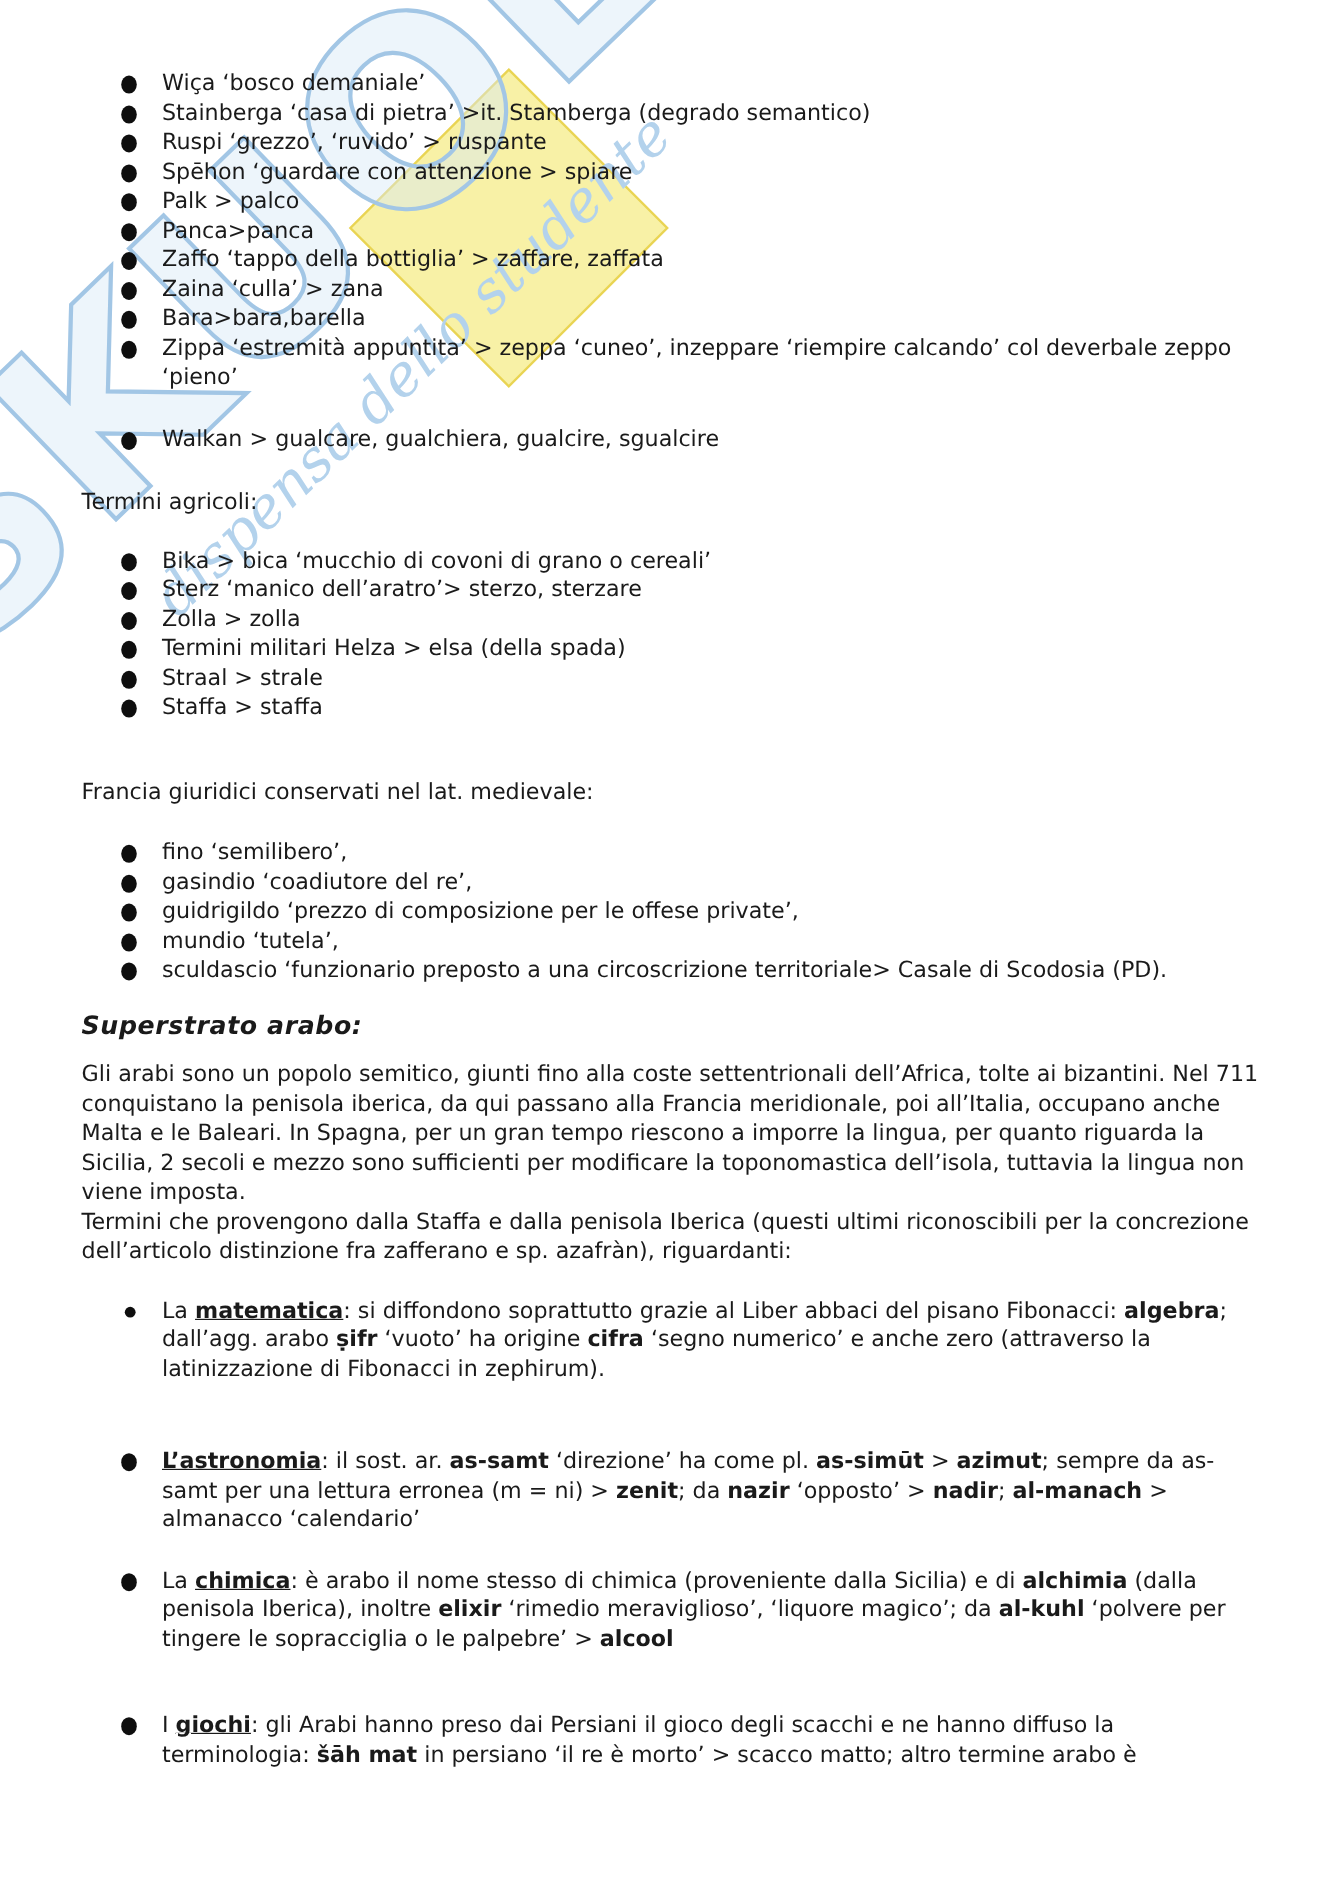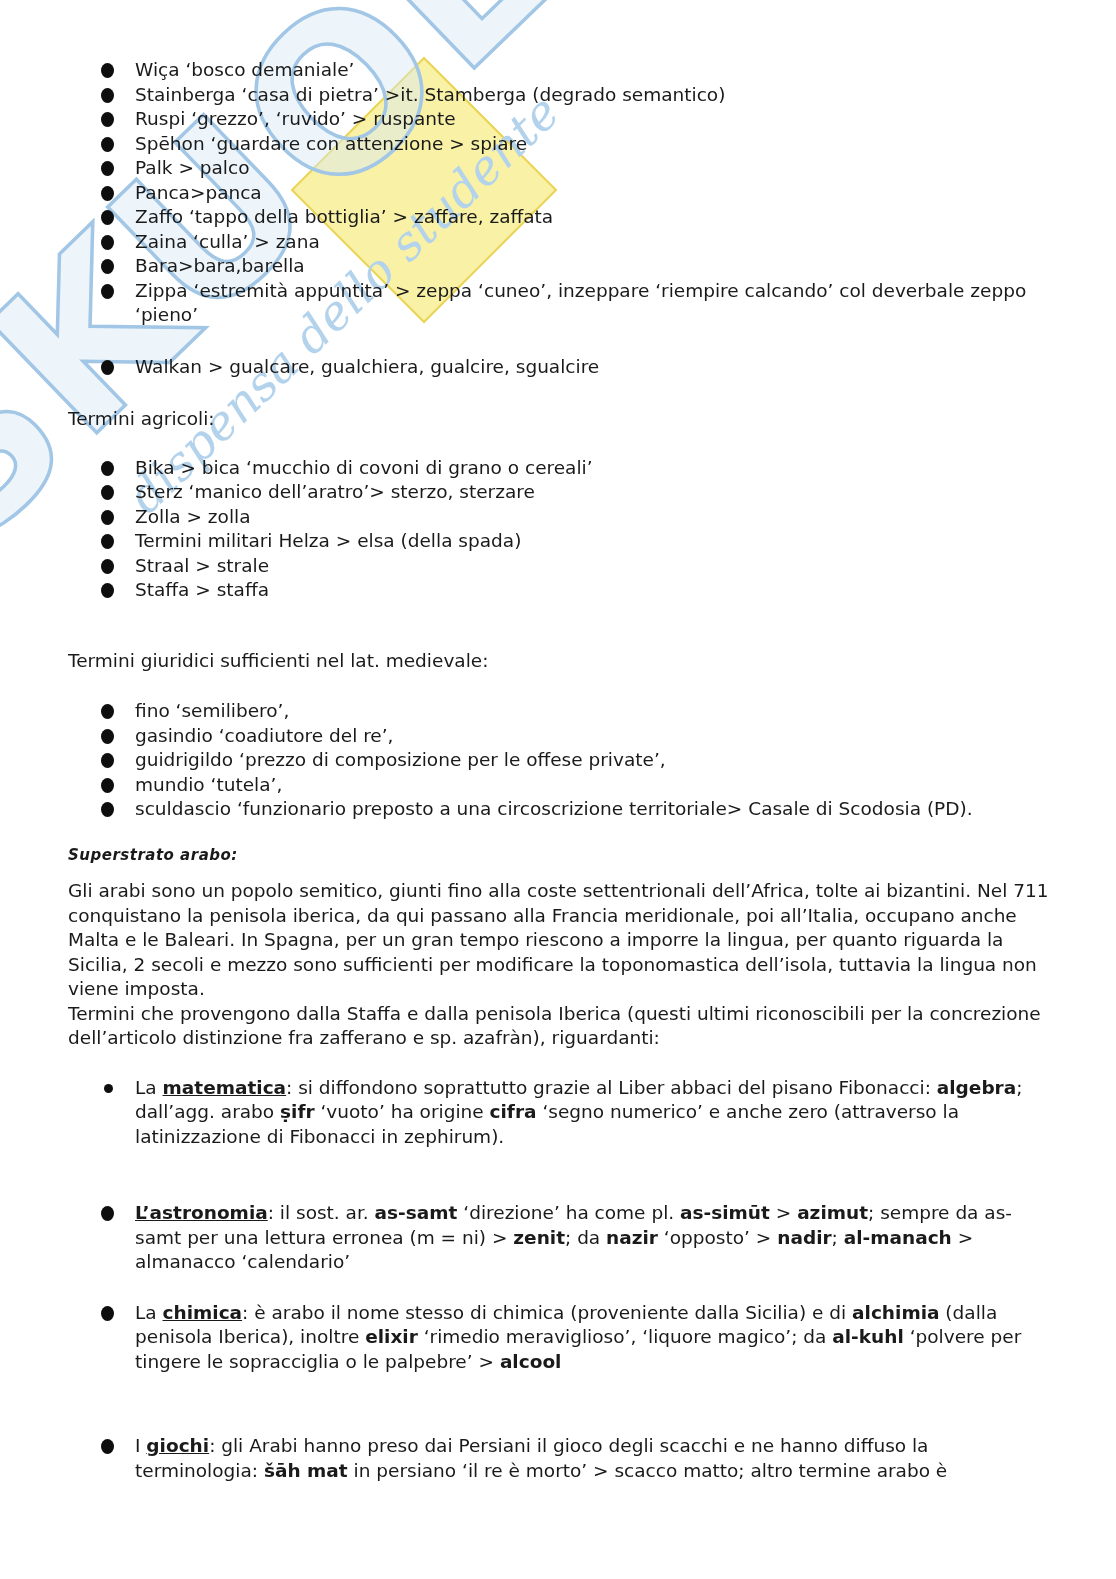--- a/index.html
+++ b/index.html
@@ -15,24 +15,24 @@
   }
   .watermark{position:absolute;top:0;left:0;z-index:0;pointer-events:none;}
   .content{position:relative;z-index:1;padding:58px 64px 0 68px;}
   p{margin:0;}
   ul{list-style:none;margin:0;padding:0;}
   li{position:relative;padding-left:67px;}
   .dot{position:absolute;left:33px;top:5px;width:13px;height:15px;background:#0e0e0e;border-radius:50%;}
   li.small-bullet .dot{width:9px;height:9px;left:36px;top:8px;}
   .b{font-weight:bold;text-align:right;}
   .u{text-decoration:underline;}
-  .heading-italic{font-size:15px;font-weight:bold;font-style:italic;letter-spacing:.5px;}
+  .heading-italic{font-size:21px;font-weight:bold;font-style:italic;letter-spacing:.5px;}
   
   .mt21{margin-top:21px}.mt22{}.mt24{margin-top:24px}.mt25{margin-top:25px}
-  .mt26{margin-top:26px}.mt27{margin-top:27px}.mt28{margin-top:28px}.mt45{margin-top:60px}
+  .mt26{margin-top:26px}.mt27{margin-top:27px}.mt28{margin-top:28px}.mt45{margin-top:47px}
   .mt46{margin-top:46px}.mt52{margin-top:52px}
 </style>
 </head>
 <body>
 
 <svg class="watermark" width="1116" height="1579" viewBox="0 0 1116 1579">
   <polygon points="424,58 556,190 424,322 292,190" fill="#f8f1a6" stroke="#e9d453" stroke-width="2"></polygon>
   <g transform="translate(-30,555) rotate(-44)">
     <text x="0" y="0" font-size="212" letter-spacing="4" font-family="DejaVu Sans, Liberation Sans, sans-serif" font-weight="bold" fill="rgba(214,232,246,0.45)" stroke="#a2c6e5" stroke-width="3.5">SKUOLA</text>
   </g>
@@ -63,21 +63,21 @@
   <p class="mt28">Termini agricoli:</p>
   <ul class="mt24">
     <li><span class="dot"></span><span>Bika &gt; bica ‘mucchio di covoni di grano o cereali’</span></li>
     <li><span class="dot"></span><span>Sterz ‘manico dell’aratro’&gt; sterzo, sterzare</span></li>
     <li><span class="dot"></span><span>Zolla &gt; zolla</span></li>
     <li><span class="dot"></span><span>Termini militari Helza &gt; elsa (della spada)</span></li>
     <li><span class="dot"></span><span>Straal &gt; strale</span></li>
     <li><span class="dot"></span><span>Staffa &gt; staffa</span></li>
   </ul>
 
-  <p class="mt46">Termini giuridici sufficienti nel lat. medievale:</p>
+  <p class="mt46">Francia giuridici conservati nel lat. medievale:</p>
   <ul class="mt26">
     <li><span class="dot"></span><span>fino ‘semilibero’,</span></li>
     <li><span class="dot"></span><span>gasindio ‘coadiutore del re’,</span></li>
     <li><span class="dot"></span><span>guidrigildo ‘prezzo di composizione per le offese private’,</span></li>
     <li><span class="dot"></span><span>mundio ‘tutela’,</span></li>
     <li><span class="dot"></span><span>sculdascio ‘funzionario preposto a una circoscrizione territoriale&gt; Casale di Scodosia (PD).</span></li>
   </ul>
 
   <h2 class="heading-italic mt21">Superstrato arabo:</h2>
   <p class="mt22">Gli arabi sono un popolo semitico, giunti fino alla coste settentrionali dell’Africa, tolte ai bizantini. Nel 711 conquistano la penisola iberica, da qui passano alla Francia meridionale, poi all’Italia, occupano anche Malta e le Baleari. In Spagna, per un gran tempo riescono a imporre la lingua, per quanto riguarda la Sicilia, 2 secoli e mezzo sono sufficienti per modificare la toponomastica dell’isola, tuttavia la lingua non viene imposta.</p>

